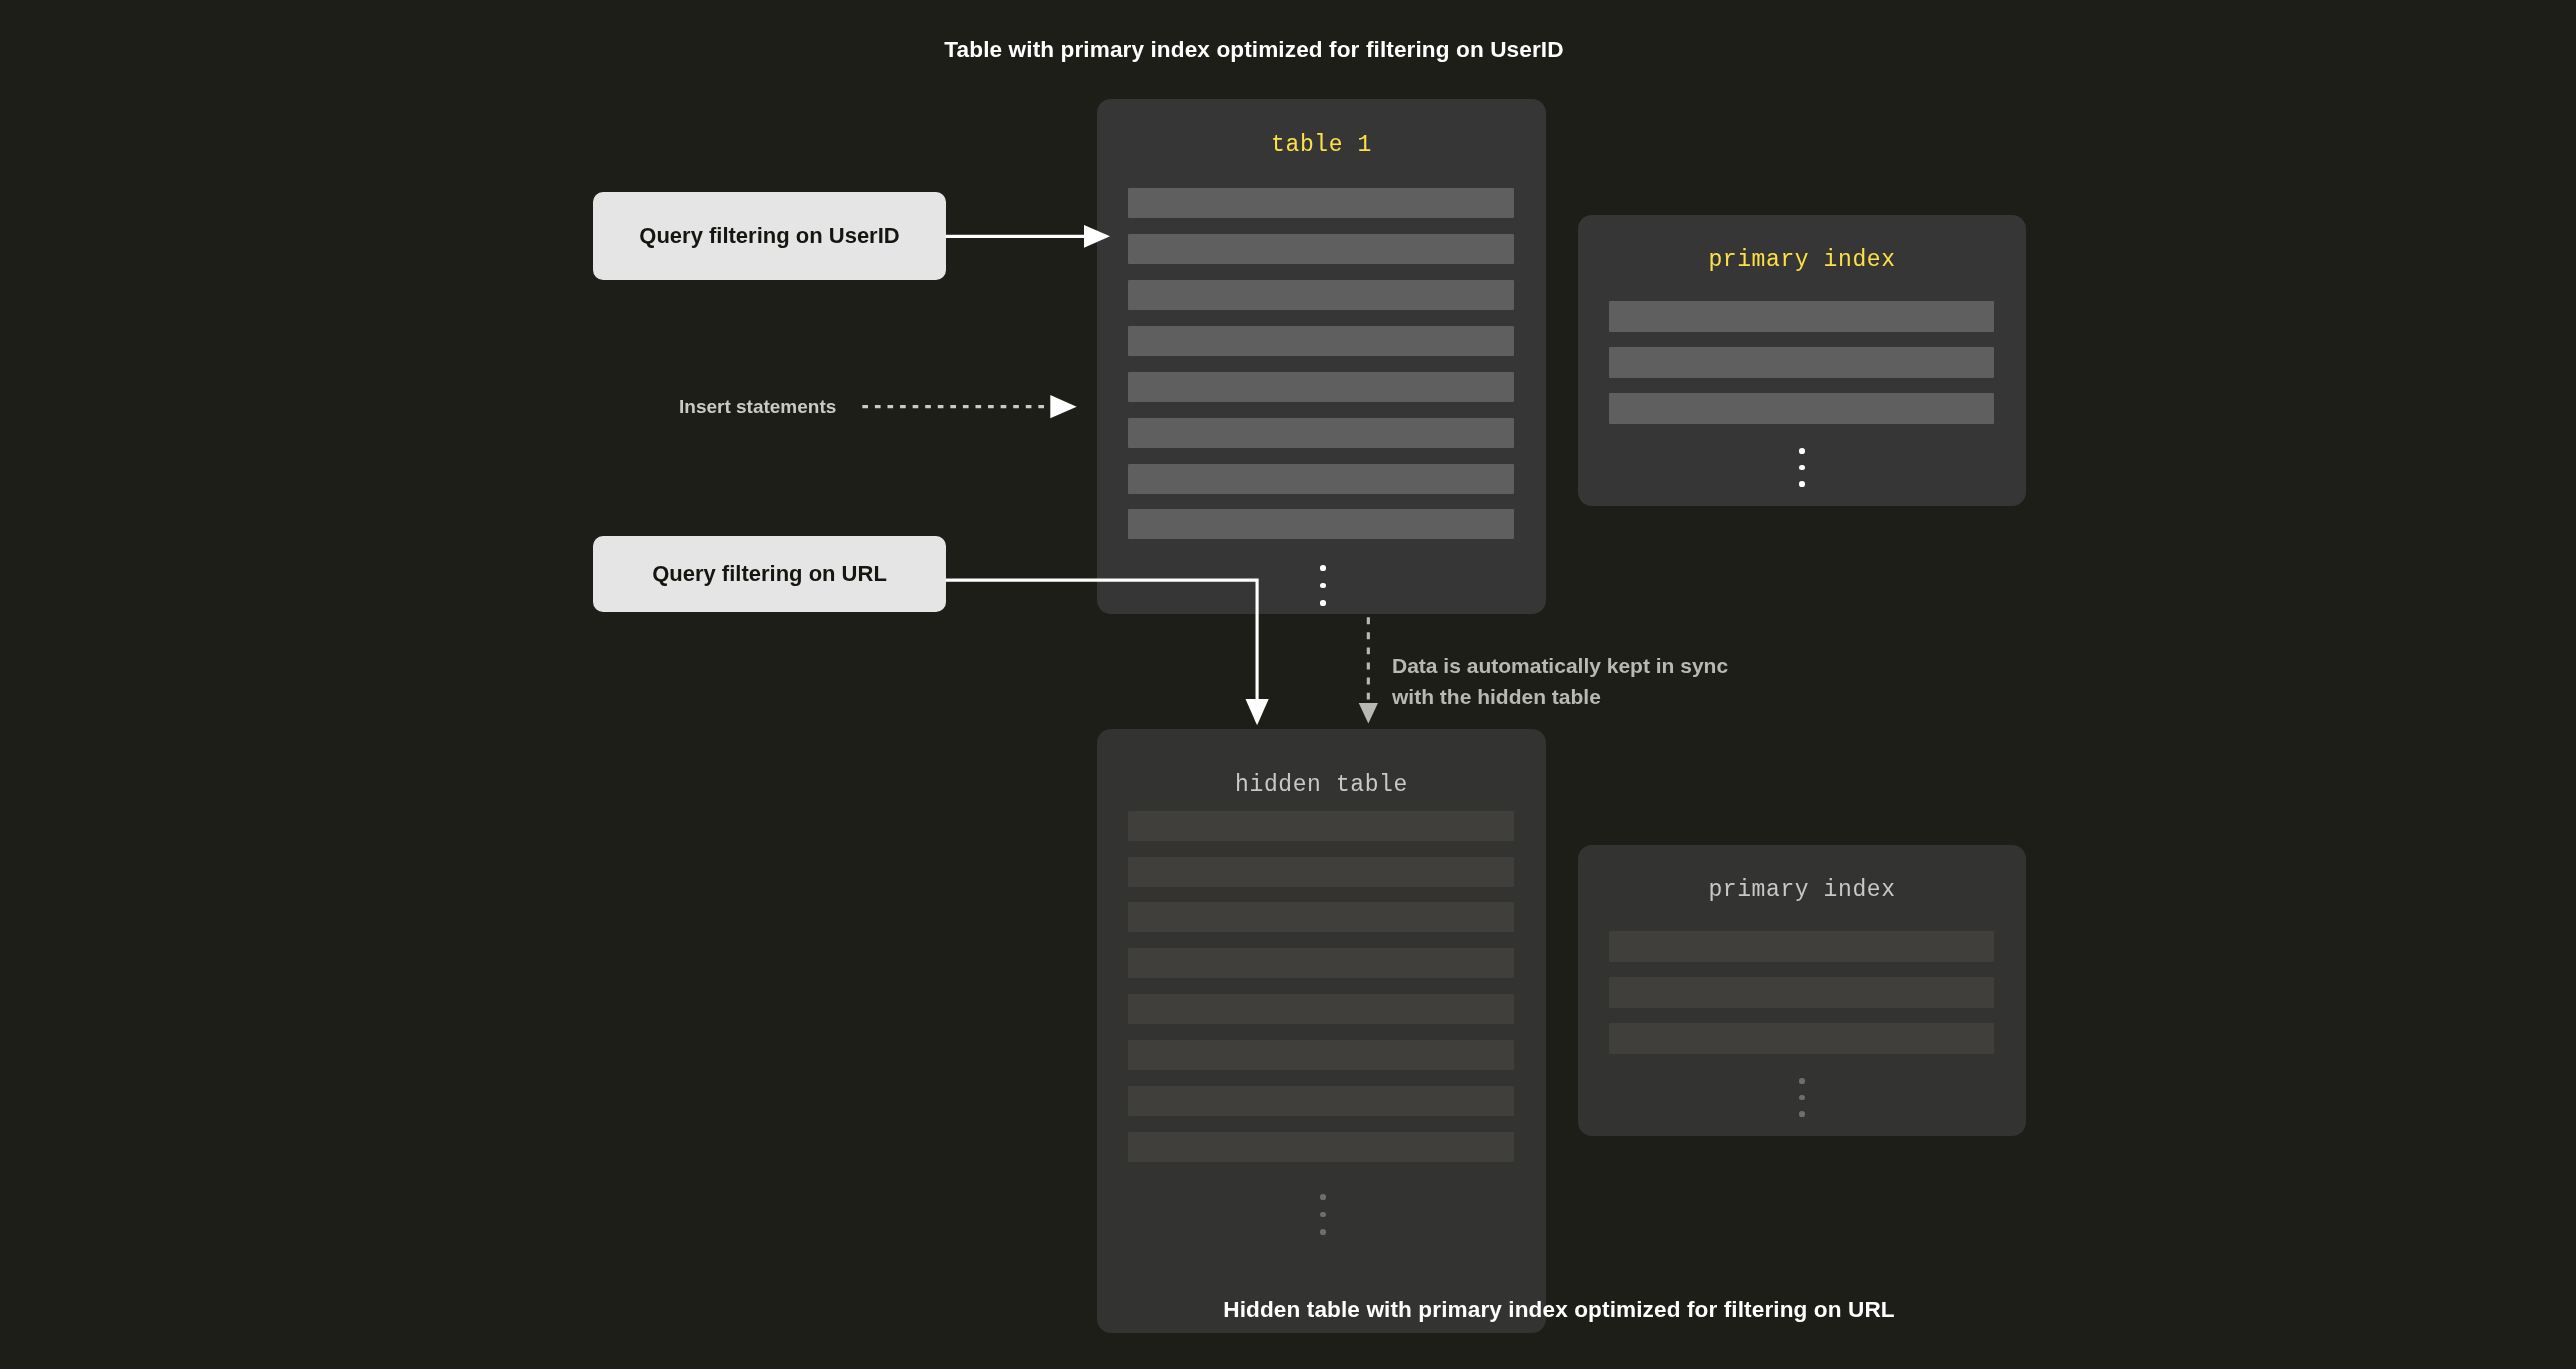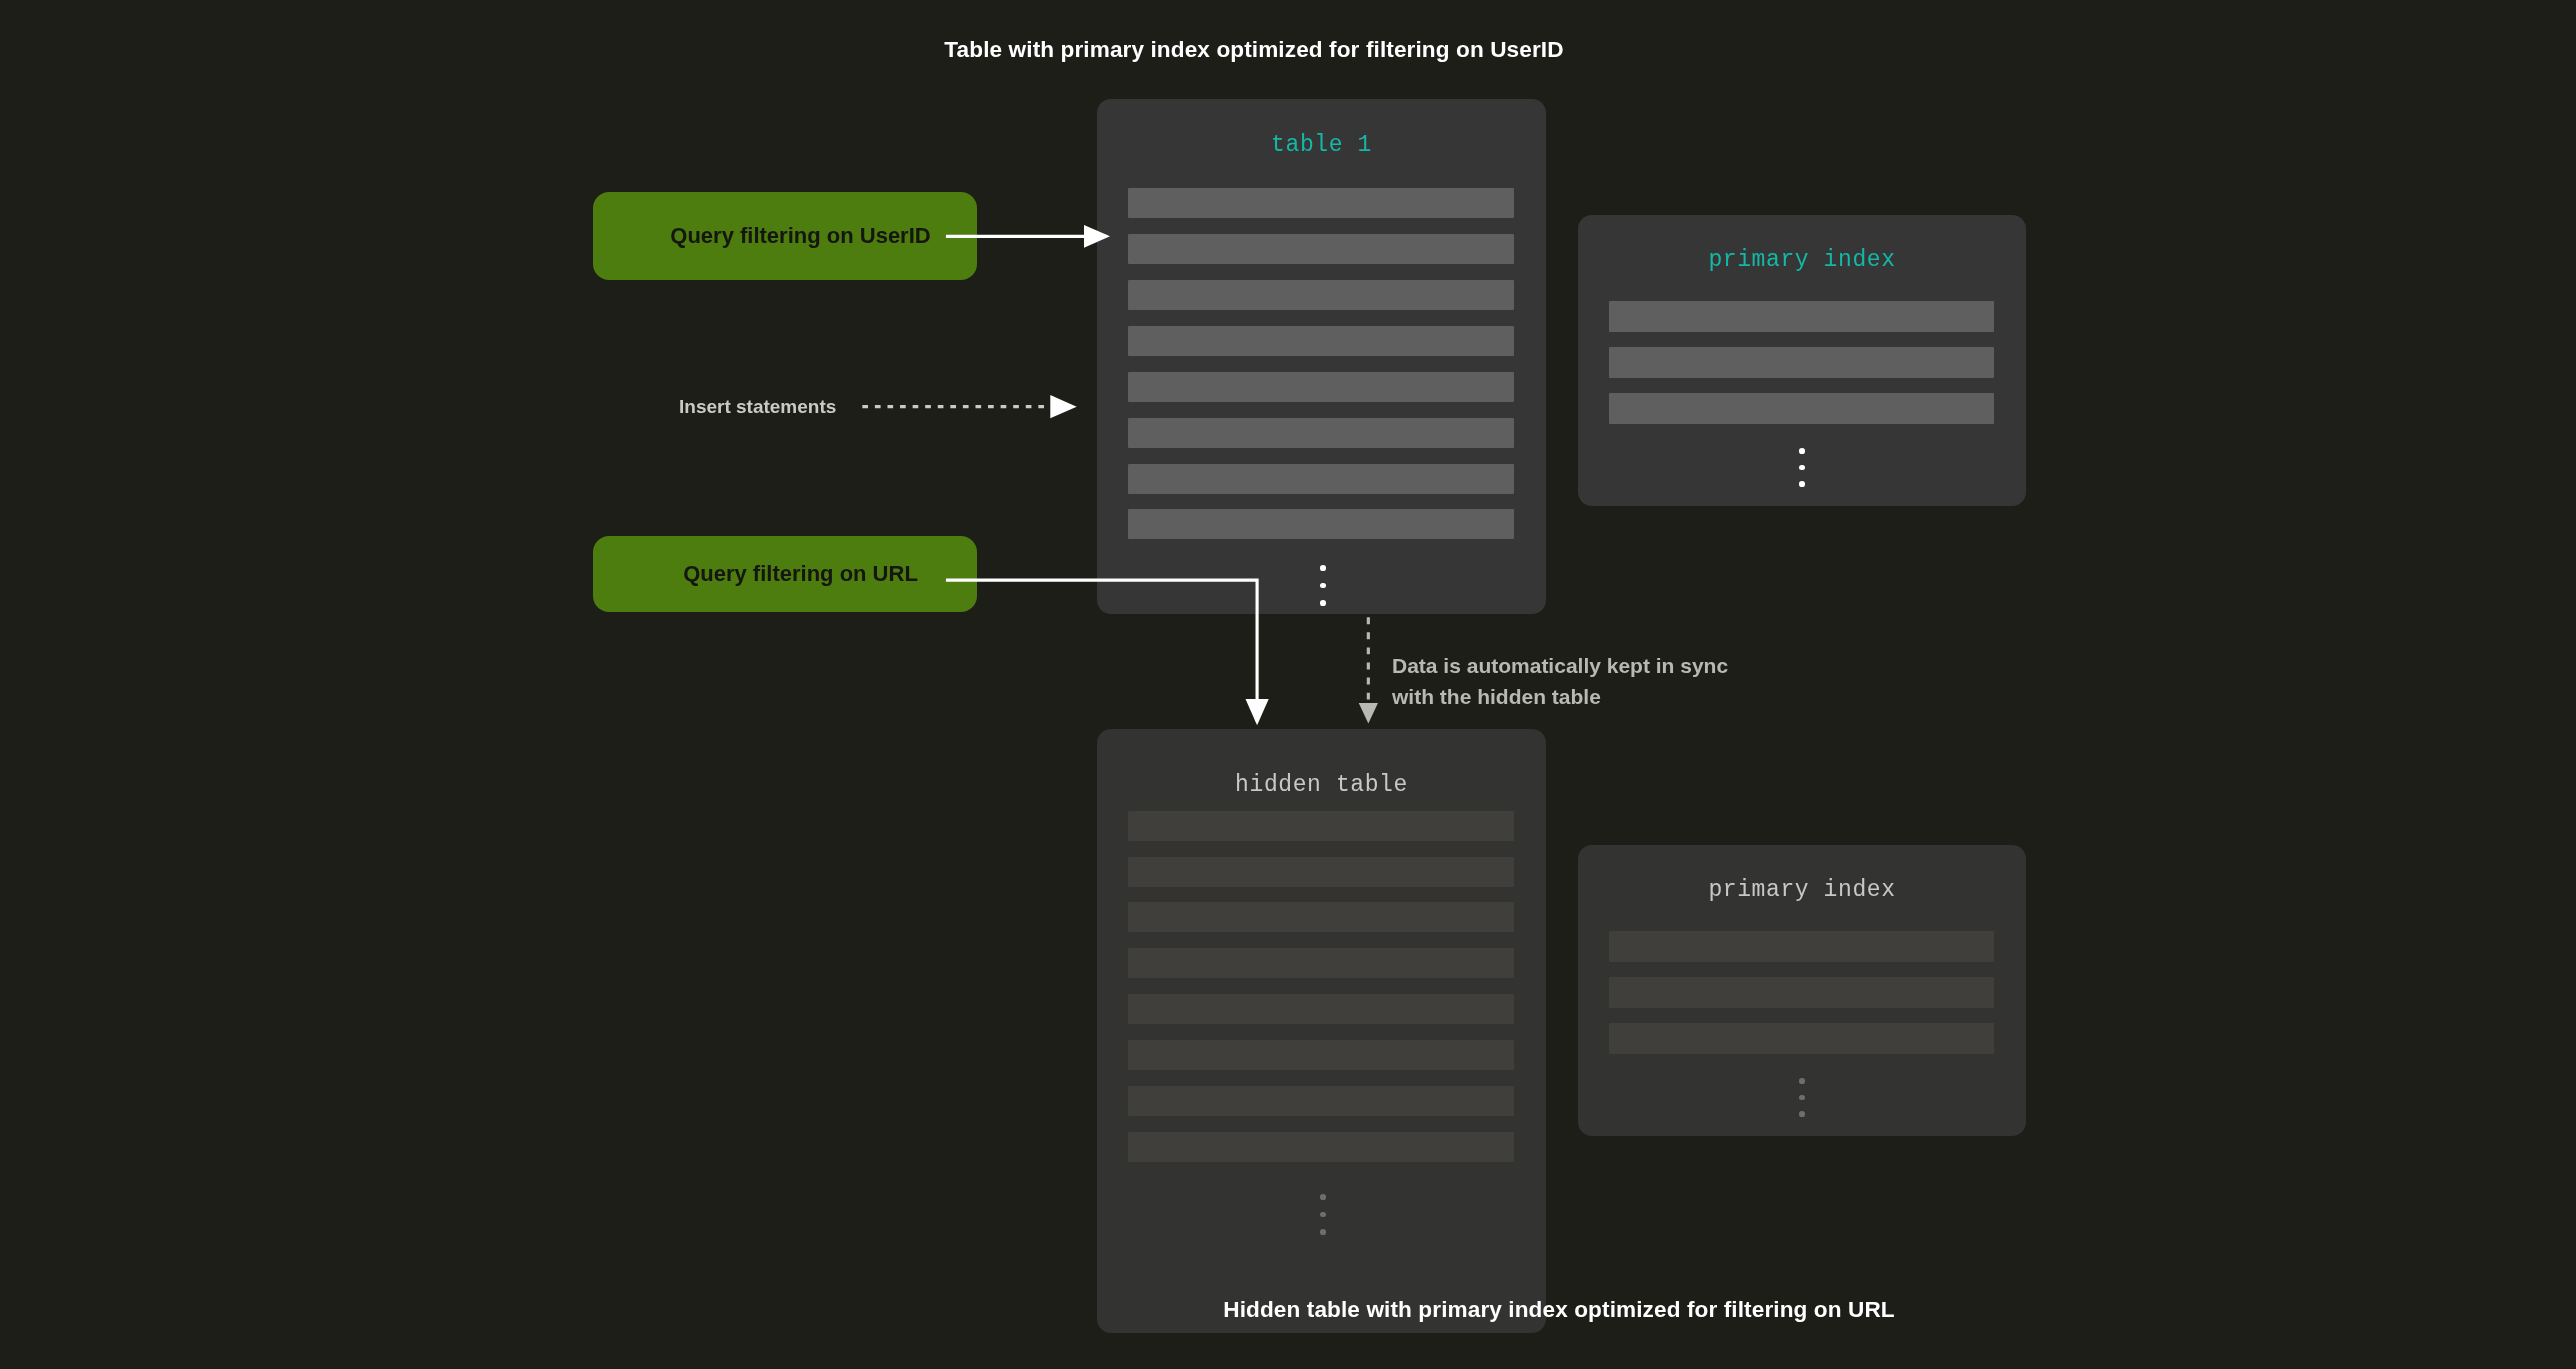--- a/index.html
+++ b/index.html
@@ -39,21 +39,21 @@
   }
   .panel.dim { background: #333332; }
 
   .panel-title {
     position: absolute;
     left: 0;
     right: 0;
     text-align: center;
     font-family: "Liberation Mono", "DejaVu Sans Mono", monospace;
     font-size: 23px;
-    color: #14b8a6;
+    color: #fde047;
     letter-spacing: 0.6px;
   }
   .panel-title.muted { color: #c8c8c8; }
 
   
   .bar {
     position: absolute;
     background: #5f5f5f;
     border-radius: 1.3px;
   }
@@ -72,30 +72,29 @@
     width: 5.7px;
     height: 5.7px;
     border-radius: 50%;
     background: #ffffff;
   }
   .vdots.dim i { background: #6f6e6b; }
 
   
   .callout {
     position: absolute;
-    background: #4d7c0f;
-    border-radius: 16px;
+    background: #e5e5e5;
+    border-radius: 10px;
     display: flex;
     align-items: center;
     justify-content: center;
     color: #15160f;
     font-weight: bold;
     font-size: 22px;
     white-space: nowrap;
-    padding-left: 31px;
   }
 
   
   .annot {
     position: absolute;
     font-weight: bold;
     font-size: 21px;
     line-height: 1.48;
     white-space: pre-line;
   }

